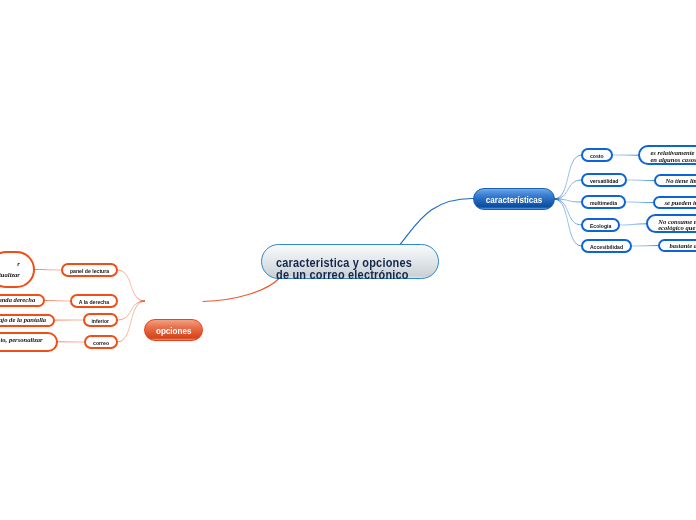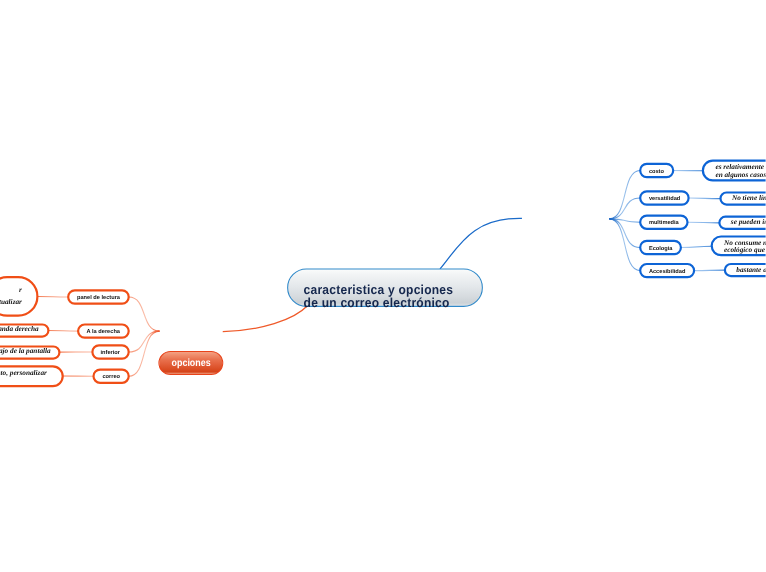--- a/index.html
+++ b/index.html
@@ -113,20 +113,23 @@
           <path d="M83.5,320 C67.38671875,320 70.31640625,320.09375 54.203125,320.09375" fill="none" stroke="url(#gO2)" stroke-width="1"></path>
           <path d="M145,301 C127.64,301 134.36,342 117,342" fill="none" stroke="url(#gOr)" stroke-width="1"></path>
           <path d="M85.21875,342 C69.53515625,342 72.38671875,341.796875 56.703125,341.796875" fill="none" stroke="url(#gO2)" stroke-width="1"></path>
         </g>
   </svg>
 
   <div class="node" id="root-node">
     <span>caracteristica y opciones de un correo electrónico</span>
   </div>
 
+  <div class="node pill" id="pill-caracteristicas">
+    <span>características</span>
+  </div>
   <div class="node pill" id="pill-opciones">
     <span>opciones</span>
   </div>
 
   <div class="node box2 blue" style="left:581px;top:148px">
     <span>costo</span>
   </div>
   <div class="node box2 blue" style="left:581px;top:173px">
     <span>versatilidad</span>
   </div>

